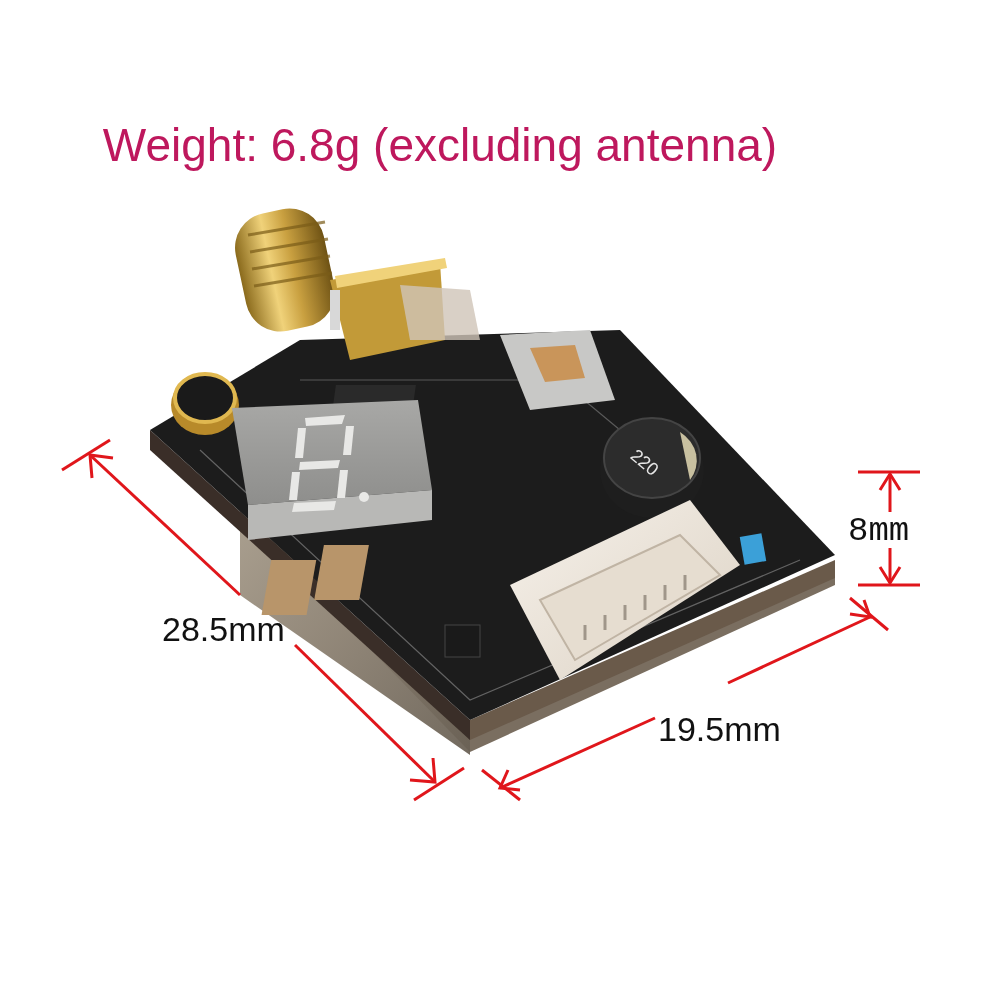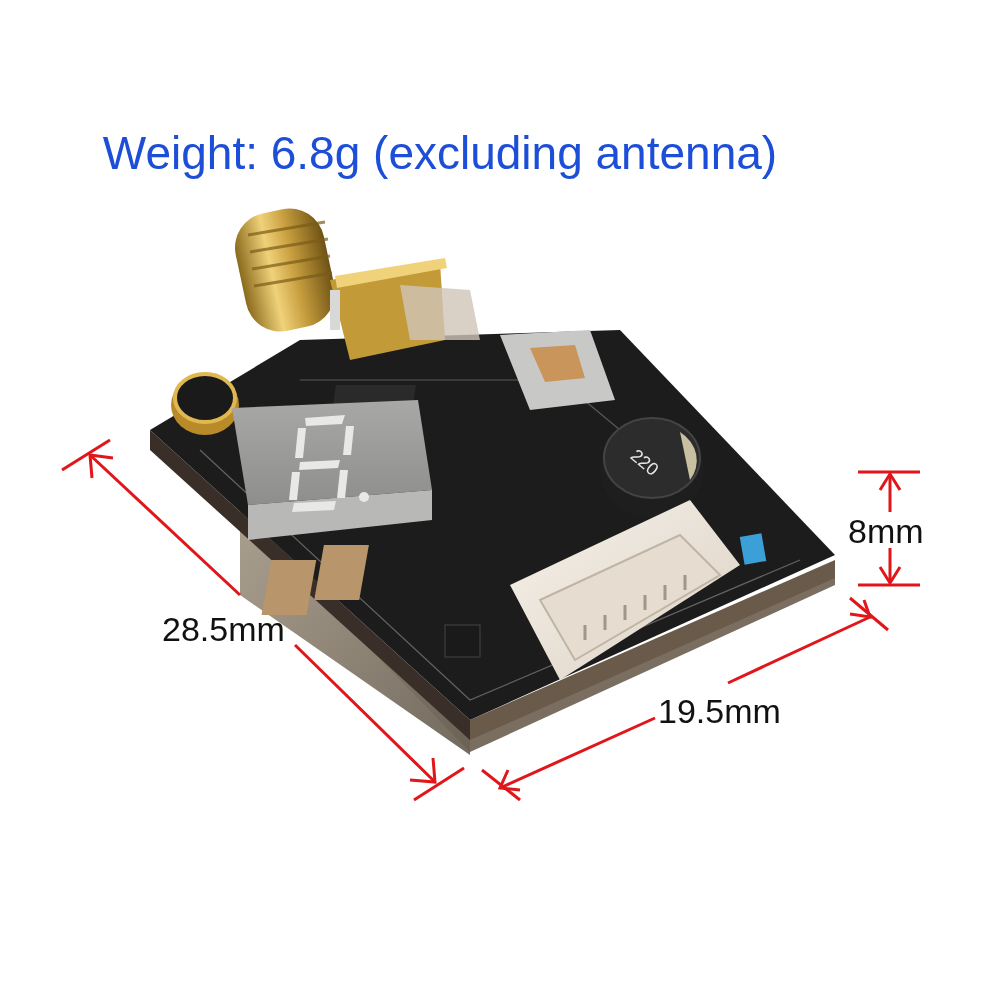--- a/index.html
+++ b/index.html
@@ -1,24 +1,24 @@
 <!DOCTYPE html>
 <html><head>
   <meta charset="utf-8">
   <style>
     html, body { margin: 0; padding: 0; background: #ffffff; }
     body { width: 1000px; height: 1000px; position: relative; overflow: hidden; font-family: "Liberation Sans", sans-serif; }
     .title {
-      position: absolute; left: 0; top: 126px; width: 880px; text-align: center;
-      font-size: 46px; color: #1d4ed8; letter-spacing: 0px;
+      position: absolute; left: 0; top: 118px; width: 880px; text-align: center;
+      font-size: 46px; color: #be185d; letter-spacing: 0px;
     }
     .dim-label { position: absolute; font-size: 34px; color: #111111; }
     #label-length { left: 162px; top: 602px; margin-top: 8px; }
-    #label-width { left: 658px; top: 692px; }
-    #label-height { left: 848px; top: 512px; }
+    #label-width { left: 658px; top: 710px; }
+    #label-height { left: 848px; top: 512px; font-family: Liberation Mono, monospace; }
     svg.scene { position: absolute; left: 0; top: 0; }
   </style>
 </head>
 <body>
 
 <div class="title">Weight: 6.8g (excluding antenna)</div>
 
 <svg class="scene" width="1000" height="1000" viewBox="0 0 1000 1000">
   <defs>
     <linearGradient id="goldGrad" x1="0" y1="0" x2="1" y2="0">

